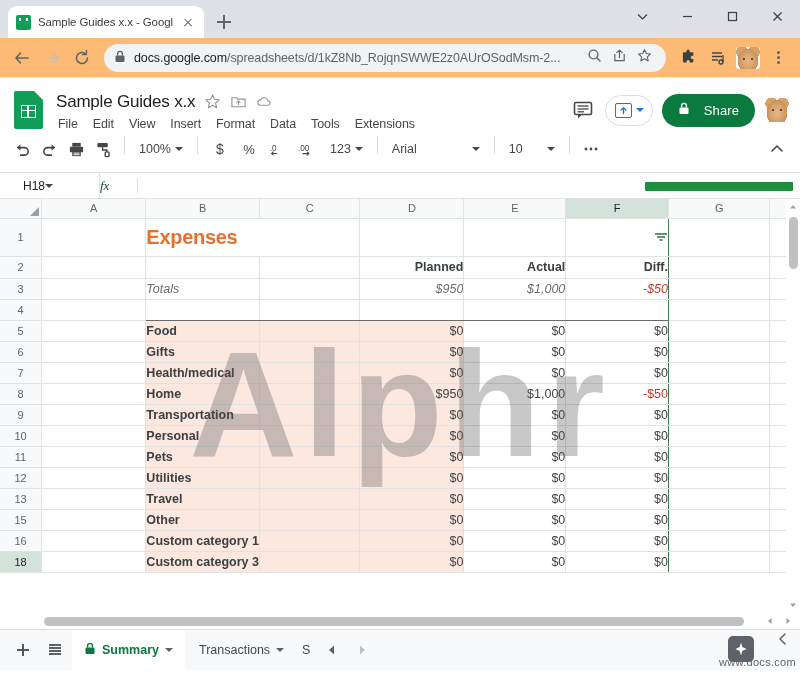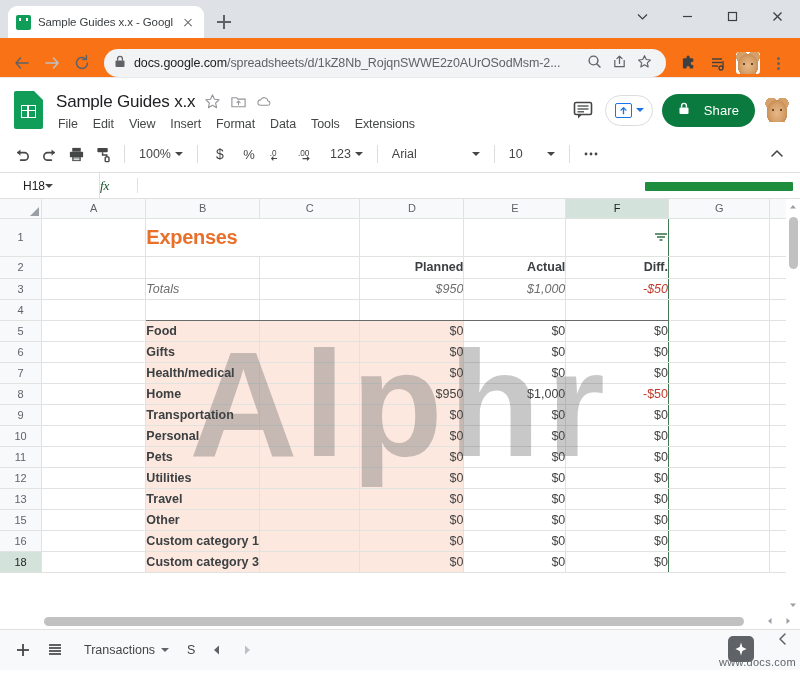--- a/index.html
+++ b/index.html
@@ -54,21 +54,21 @@
     content: ""; position: absolute; background: #5f6368;
   }
   .newtab::before { left: 7px; top: 13.3px; width: 14px; height: 1.6px; }
   .newtab::after { left: 13.2px; top: 7px; width: 1.6px; height: 14px; }
 
   .wincontrols { position: absolute; right: 0; top: 0; height: 32px; display: flex; }
   .wc { width: 45px; height: 32px; display: flex; align-items: center; justify-content: center; cursor: pointer; }
   .wc svg { display: block; }
 
   .navbar {
-    height: 40px; background: #f97316; display: flex; align-items: flex-end;
+    height: 40px; background: #fdba74; display: flex; align-items: center;
     padding: 0 8px; gap: 2px; border-bottom: 1px solid #e8eaed;
   }
   .navbtn {
     width: 28px; height: 28px; display: flex; align-items: center;
     justify-content: center; border-radius: 50%; cursor: pointer; flex: 0 0 28px;
   }
   .omnibox {
     flex: 1; height: 28px; background: #f1f3f4; border-radius: 14px;
     display: flex; align-items: center; padding: 0 10px; gap: 8px;
     margin: 0 6px; min-width: 0;
@@ -142,21 +142,21 @@
     display:flex; align-items:center; justify-content:center;
   }
   .share-btn {
     height: 33px; background: #0b7a3e; border-radius: 17px; color: #fff;
     display: flex; align-items: center; gap: 14px; padding: 16px 16px;
     font-size: 13px; cursor: pointer; letter-spacing: .1px;
   }
 
   
   .toolbar {
-    height: 36px; background: #fff; display: flex; align-items: center;
+    height: 36px; background: #fff; display: flex; align-items: flex-start;
     padding: 0 9px; gap: 1px; position: relative;
   }
   .tb {
     height: 26px; min-width: 26px; display: flex; align-items: center;
     justify-content: center; border-radius: 4px; cursor: pointer;
     font-size: 12.5px; color: #444746; padding: 0 3px;
   }
   .tb-sep { width: 1px; height: 18px; background: #dadce0; margin: 0 7px; }
   .tb-wide { padding: 0 6px; gap: 4px; }
   .caret { width: 0; height: 0; border-left: 4px solid transparent; border-right: 4px solid transparent; border-top: 4.5px solid #444746; }
@@ -792,20 +792,30 @@
         </svg>
     </div>
     <div class="st-icon">
       <svg width="18" height="18" viewBox="0 0 18 18">
           <line x1="3" y1="4" x2="15" y2="4" stroke="#444746" stroke-width="1.7"></line>
           <line x1="3" y1="7" x2="15" y2="7" stroke="#444746" stroke-width="1.7"></line>
           <line x1="3" y1="10" x2="15" y2="10" stroke="#444746" stroke-width="1.7"></line>
           <line x1="3" y1="13" x2="15" y2="13" stroke="#444746" stroke-width="1.7"></line>
         </svg>
     </div>
+    <div class="sheet-tab active">
+      <span>
+        <svg width="12" height="13" viewBox="0 0 12 13">
+            <rect x="1.5" y="5.5" width="9" height="6.5" rx="1" fill="#0b7a3e"></rect>
+            <path d="M3.6 5.5V3.8a2.4 2.4 0 0 1 4.8 0v1.7" stroke="#0b7a3e" stroke-width="1.4" fill="none"></path>
+          </svg>
+      </span>
+      <span>Summary</span>
+      <span class="caret" style="border-top-color:#5f6368"></span>
+    </div>
     <div class="sheet-tab">
       <span>Transactions</span>
       <span class="caret" style="border-top-color:#5f6368"></span>
     </div>
     <div class="sheet-tab" style="padding:0 4px;overflow:hidden;max-width:18px">
       <span>S</span>
     </div>
     <div class="nav-arrows">
       <div class="na">
         <svg width="12" height="12" viewBox="0 0 12 12">

